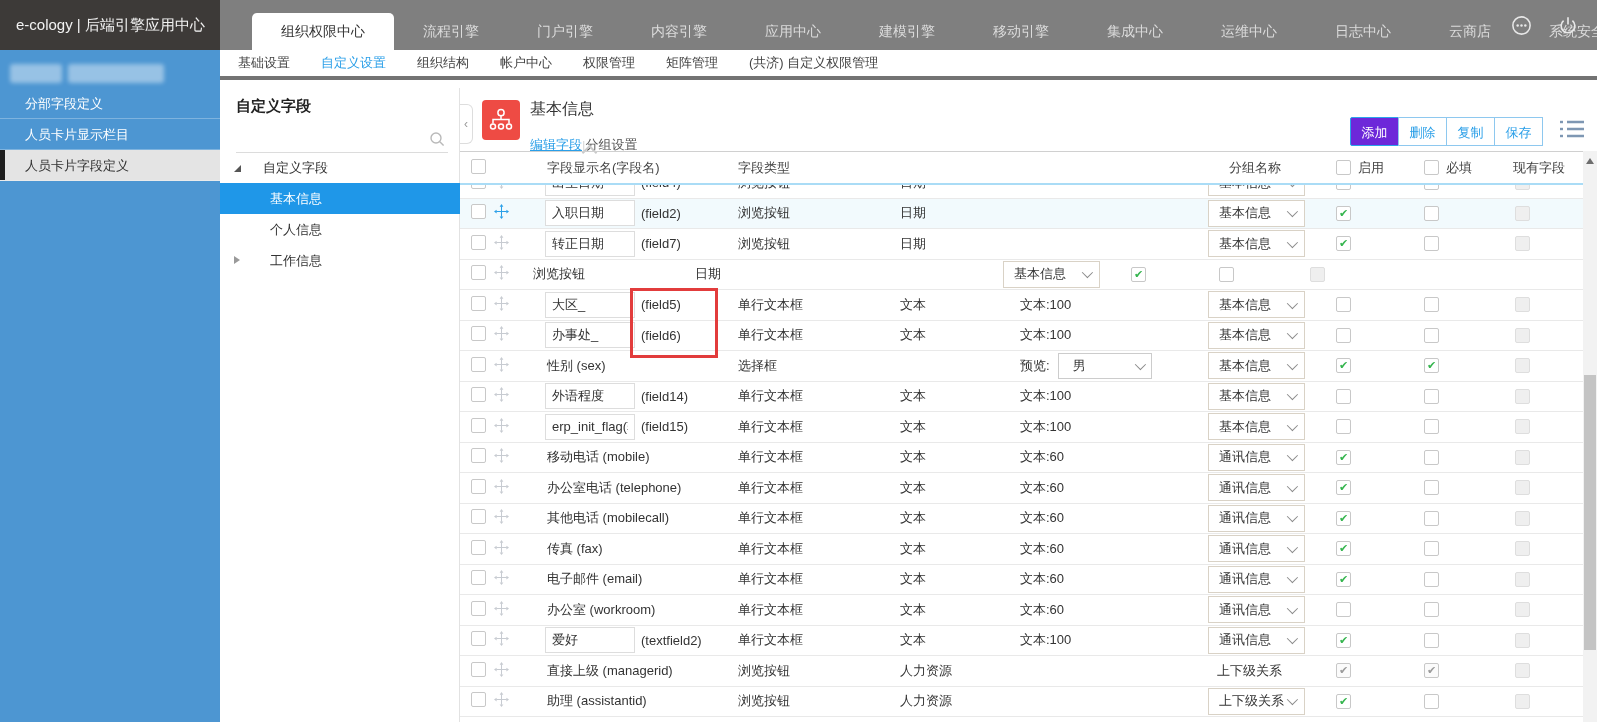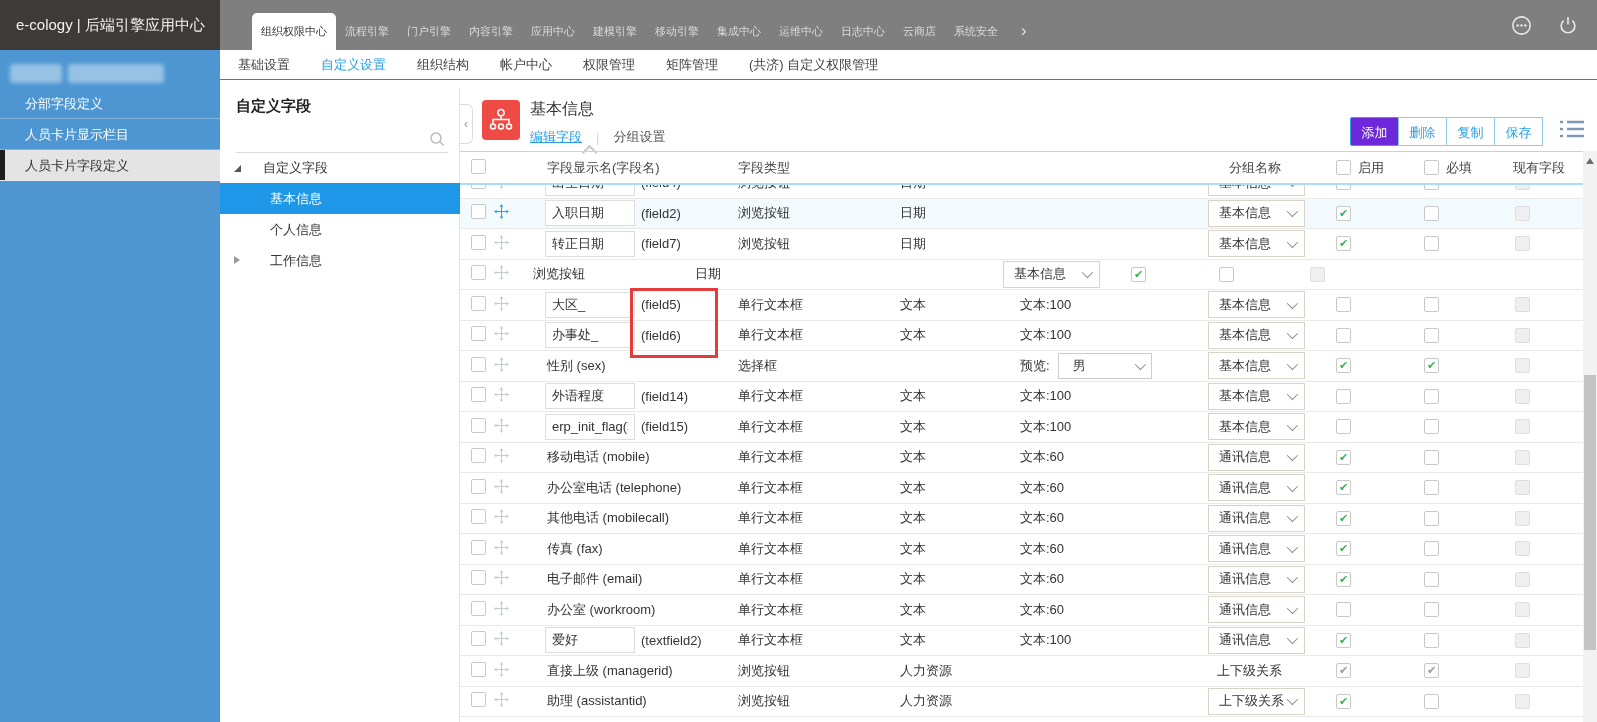--- a/index.html
+++ b/index.html
@@ -3,28 +3,28 @@
 <meta charset="utf-8">
 <style>
   html,body{margin:0;padding:0;background:#888;}
   #root{position:relative;width:1597px;height:722px;overflow:hidden;background:#fff;
         font-family:"Liberation Sans","DejaVu Sans",sans-serif;font-size:13px;color:#333;}
   
   .topbar{position:absolute;left:0;top:0;width:1597px;height:50px;background:#7f7f7f;}
   .brand{position:absolute;left:0;top:0;width:220px;height:50px;background:#3d3a38;color:#f2f2f2;
          font-size:15px;line-height:50px;padding-left:16px;box-sizing:border-box;white-space:nowrap;}
   .tabs{position:absolute;left:252px;bottom:0;display:flex;align-items:flex-end;height:50px;}
-  .tab{height:37px;line-height:37px;padding:0 9px;color:#dcdcdc;font-size:11px;cursor:default;white-space:nowrap;}
+  .tab{height:37px;line-height:37px;padding:0 29px;color:#dcdcdc;font-size:14px;cursor:default;white-space:nowrap;}
   .tab.active{background:#fff;color:#333;border-radius:5px 5px 0 0;}
   .tab-more{height:37px;line-height:35px;padding:0 14px;color:#e3e3e3;font-size:17px;}
   .top-icons{position:absolute;right:18px;top:0;height:50px;display:flex;align-items:center;gap:24px;}
   .top-icons svg{display:block;}
   
   .subnav{position:absolute;left:220px;top:50px;width:1377px;height:30px;background:#fff;
-          border-bottom:1px solid #737373;box-sizing:border-box;display:flex;align-items:center;gap:31px;padding-left:18px;}
+          border-bottom:4px solid #737373;box-sizing:border-box;display:flex;align-items:center;gap:31px;padding-left:18px;}
   .subnav-item{color:#444;white-space:nowrap;}
   .subnav-item.active{color:#2a9fe8;}
   
   .sidebar{position:absolute;left:0;top:50px;width:220px;height:672px;background:#4d96d2;}
   .redact{position:absolute;height:19px;top:14px;background:rgba(255,255,255,.42);border-radius:3px;filter:blur(2px);}
   .side-menu{position:absolute;left:0;top:38px;width:220px;}
   .side-item{position:relative;height:31px;line-height:31px;padding-left:25px;color:#fff;box-sizing:border-box;
              border-bottom:1px solid rgba(255,255,255,.28);white-space:nowrap;}
   .side-item.active{background:#e4e4e4;color:#333;border-bottom:1px solid rgba(255,255,255,.28);}
   .side-item.active .active-strip{position:absolute;left:0;top:0;width:5px;height:100%;background:#1e1e1e;}
@@ -44,21 +44,21 @@
             border-bottom:7px solid #555;border-left:7px solid transparent;}
   .tri-closed{position:absolute;left:14px;top:11px;width:0;height:0;
               border-left:6px solid #9a9a9a;border-top:4.5px solid transparent;border-bottom:4.5px solid transparent;}
   
   .main{position:absolute;left:460px;top:88px;width:1137px;height:634px;background:#fff;}
   .collapse-handle{position:absolute;left:0;top:16px;width:13px;height:40px;border:1px solid #ddd;border-left:0;
                    border-radius:0 6px 6px 0;box-sizing:border-box;color:#999;font-size:12px;line-height:38px;text-align:center;background:#fff;}
   .head-icon{position:absolute;left:22px;top:12px;width:38px;height:40px;background:#ee4b44;border-radius:4px;
              display:flex;align-items:center;justify-content:center;}
   .head-title{position:absolute;left:70px;top:11px;font-size:16px;color:#333;}
-  .head-links{position:absolute;left:70px;top:40px;font-size:13px;display:flex;align-items:center;gap:14px;}
+  .head-links{position:absolute;left:70px;top:48px;font-size:13px;display:flex;align-items:center;gap:0;}
   .link-edit{color:#2a9fe8;text-decoration:underline;}
   .link-sep{color:#d8d8d8;}
   .link-group{color:#555;}
   .btn-group{position:absolute;right:54px;top:29px;display:flex;}
   .btn{width:49px;height:29px;line-height:27px;text-align:center;font-size:13px;box-sizing:border-box;
        border:1px solid #8ec8ef;color:#2a9fe8;background:#fff;margin-left:-1px;}
   .btn.primary{background:#6d28d9;color:#fff;border-color:#2aa3eb;border-radius:2px 0 0 2px;margin-left:0;text-align:center;}
   .list-icon{position:absolute;right:11px;top:30px;}
   .scroll-caret{position:absolute;left:124px;top:59px;width:9px;height:9px;
                 border-left:2px solid #c9c9c9;border-top:2px solid #c9c9c9;transform:rotate(45deg);}

